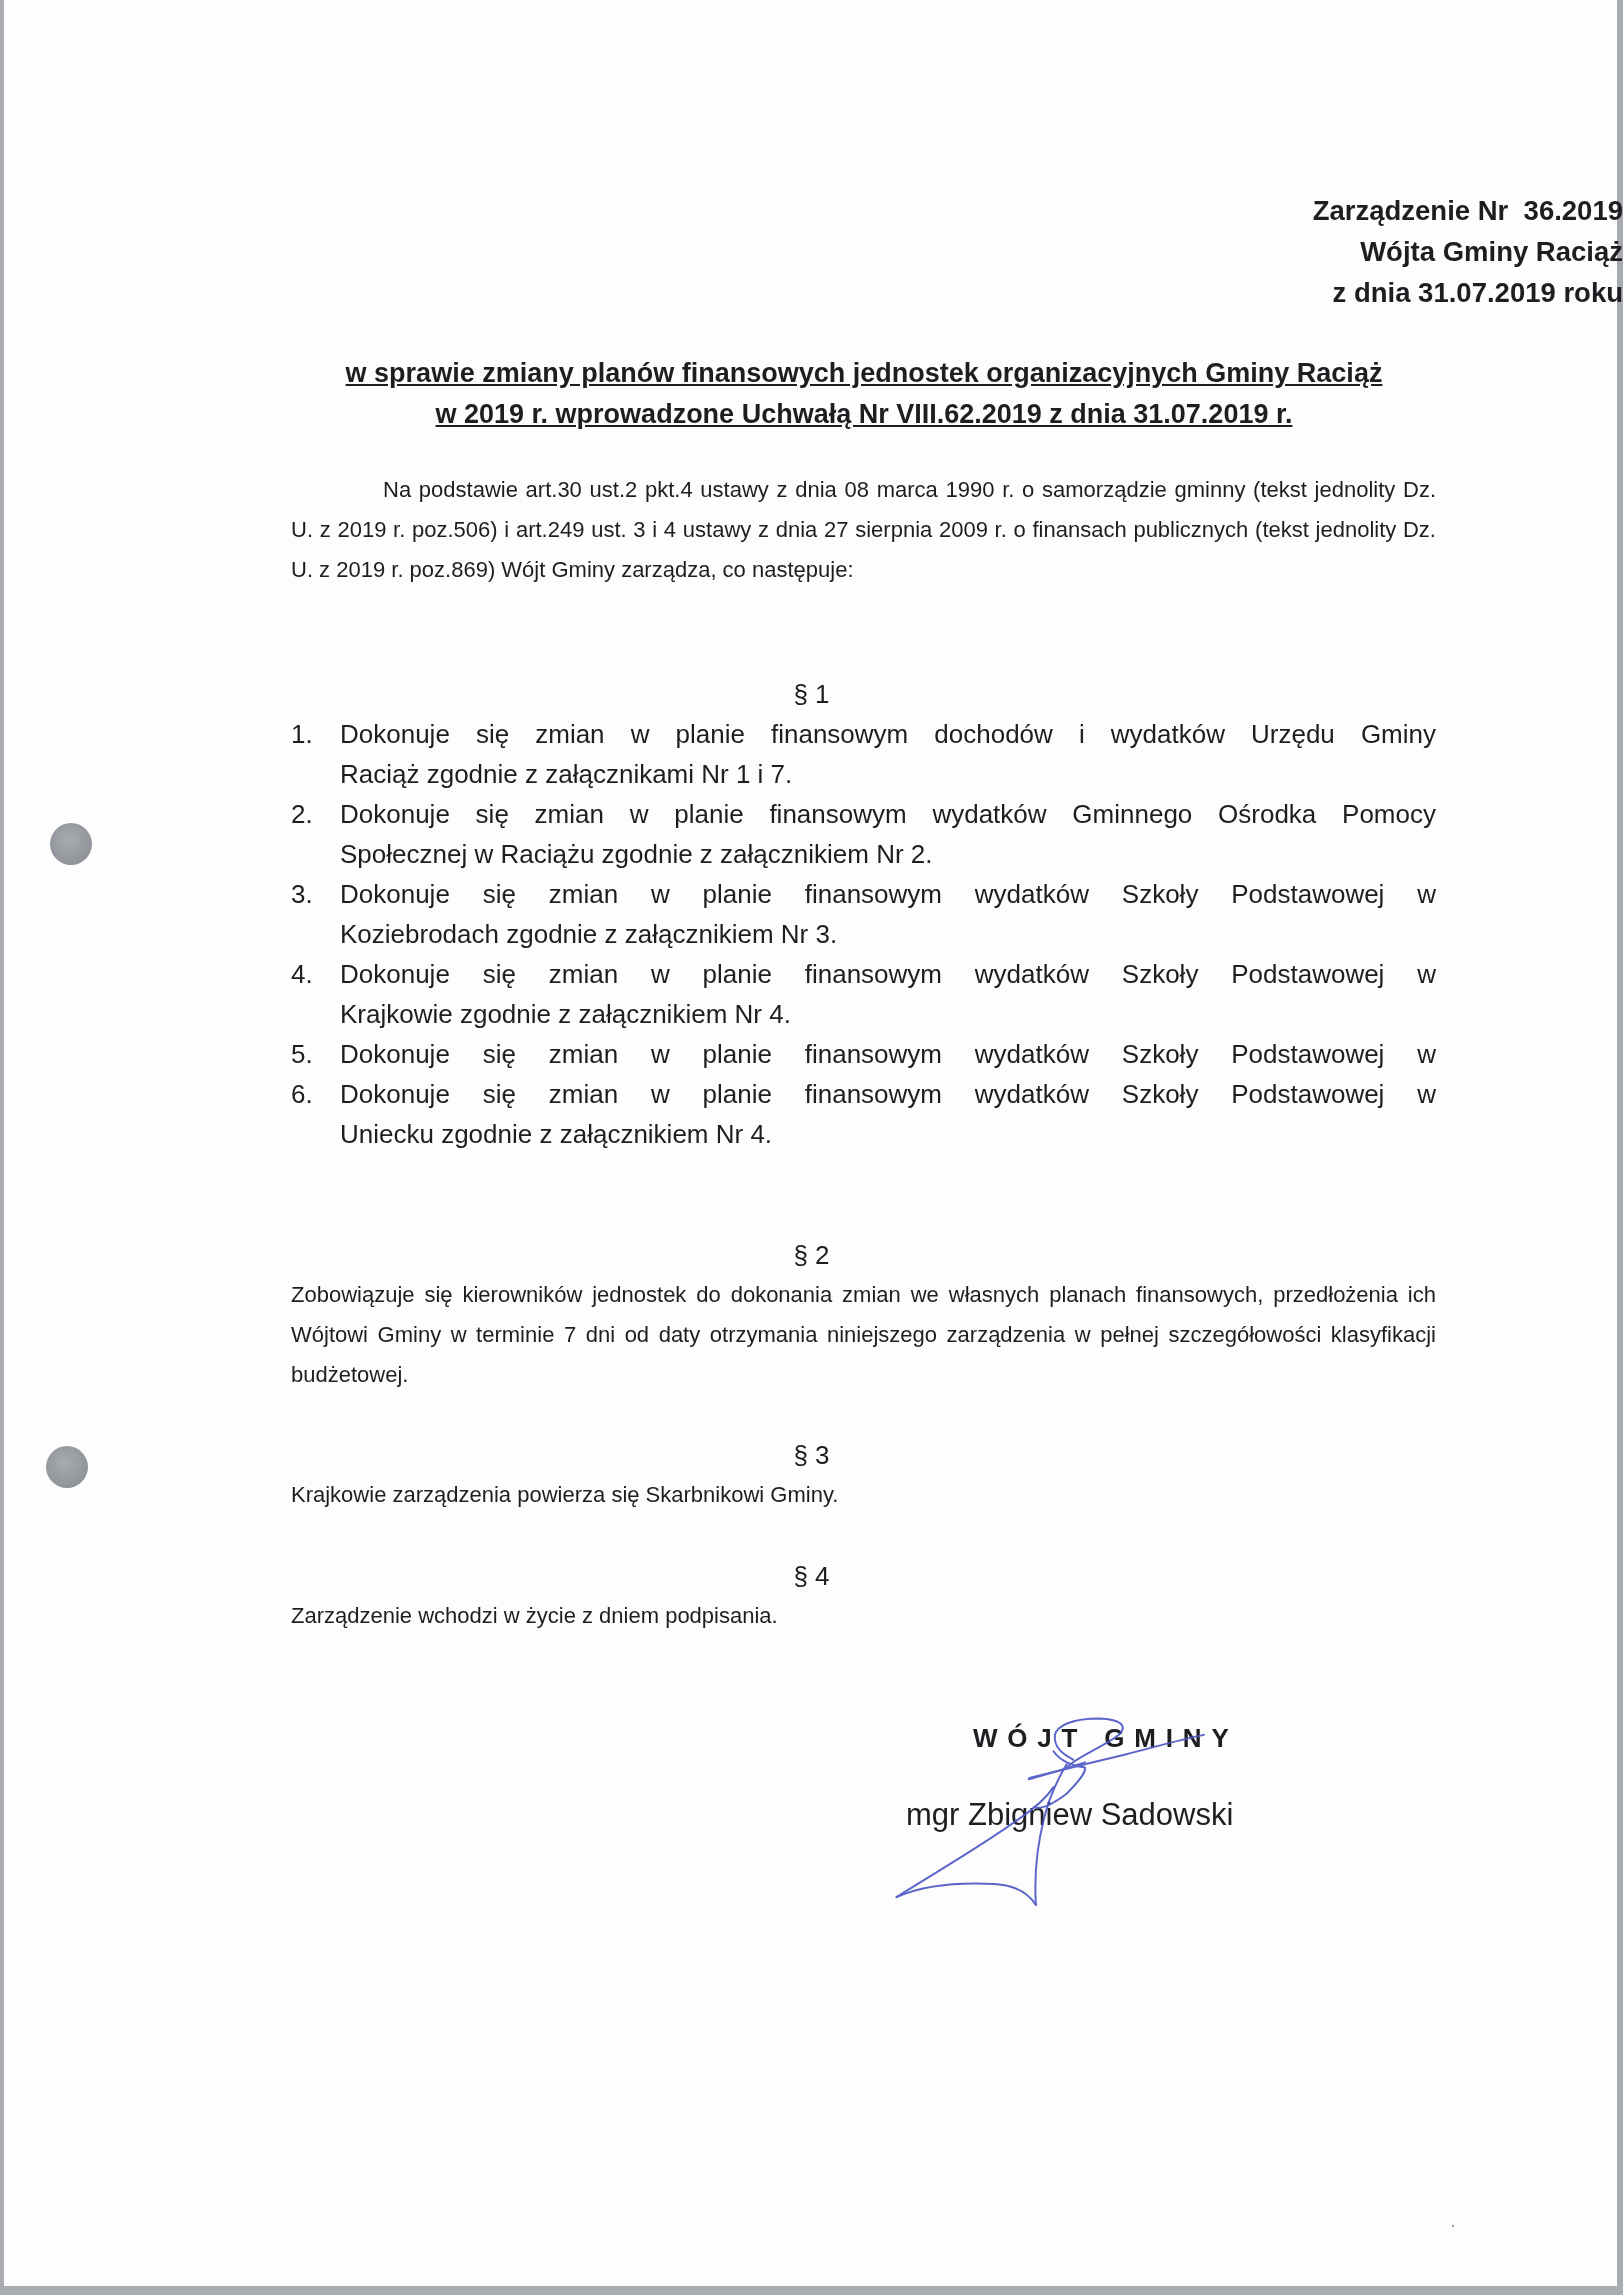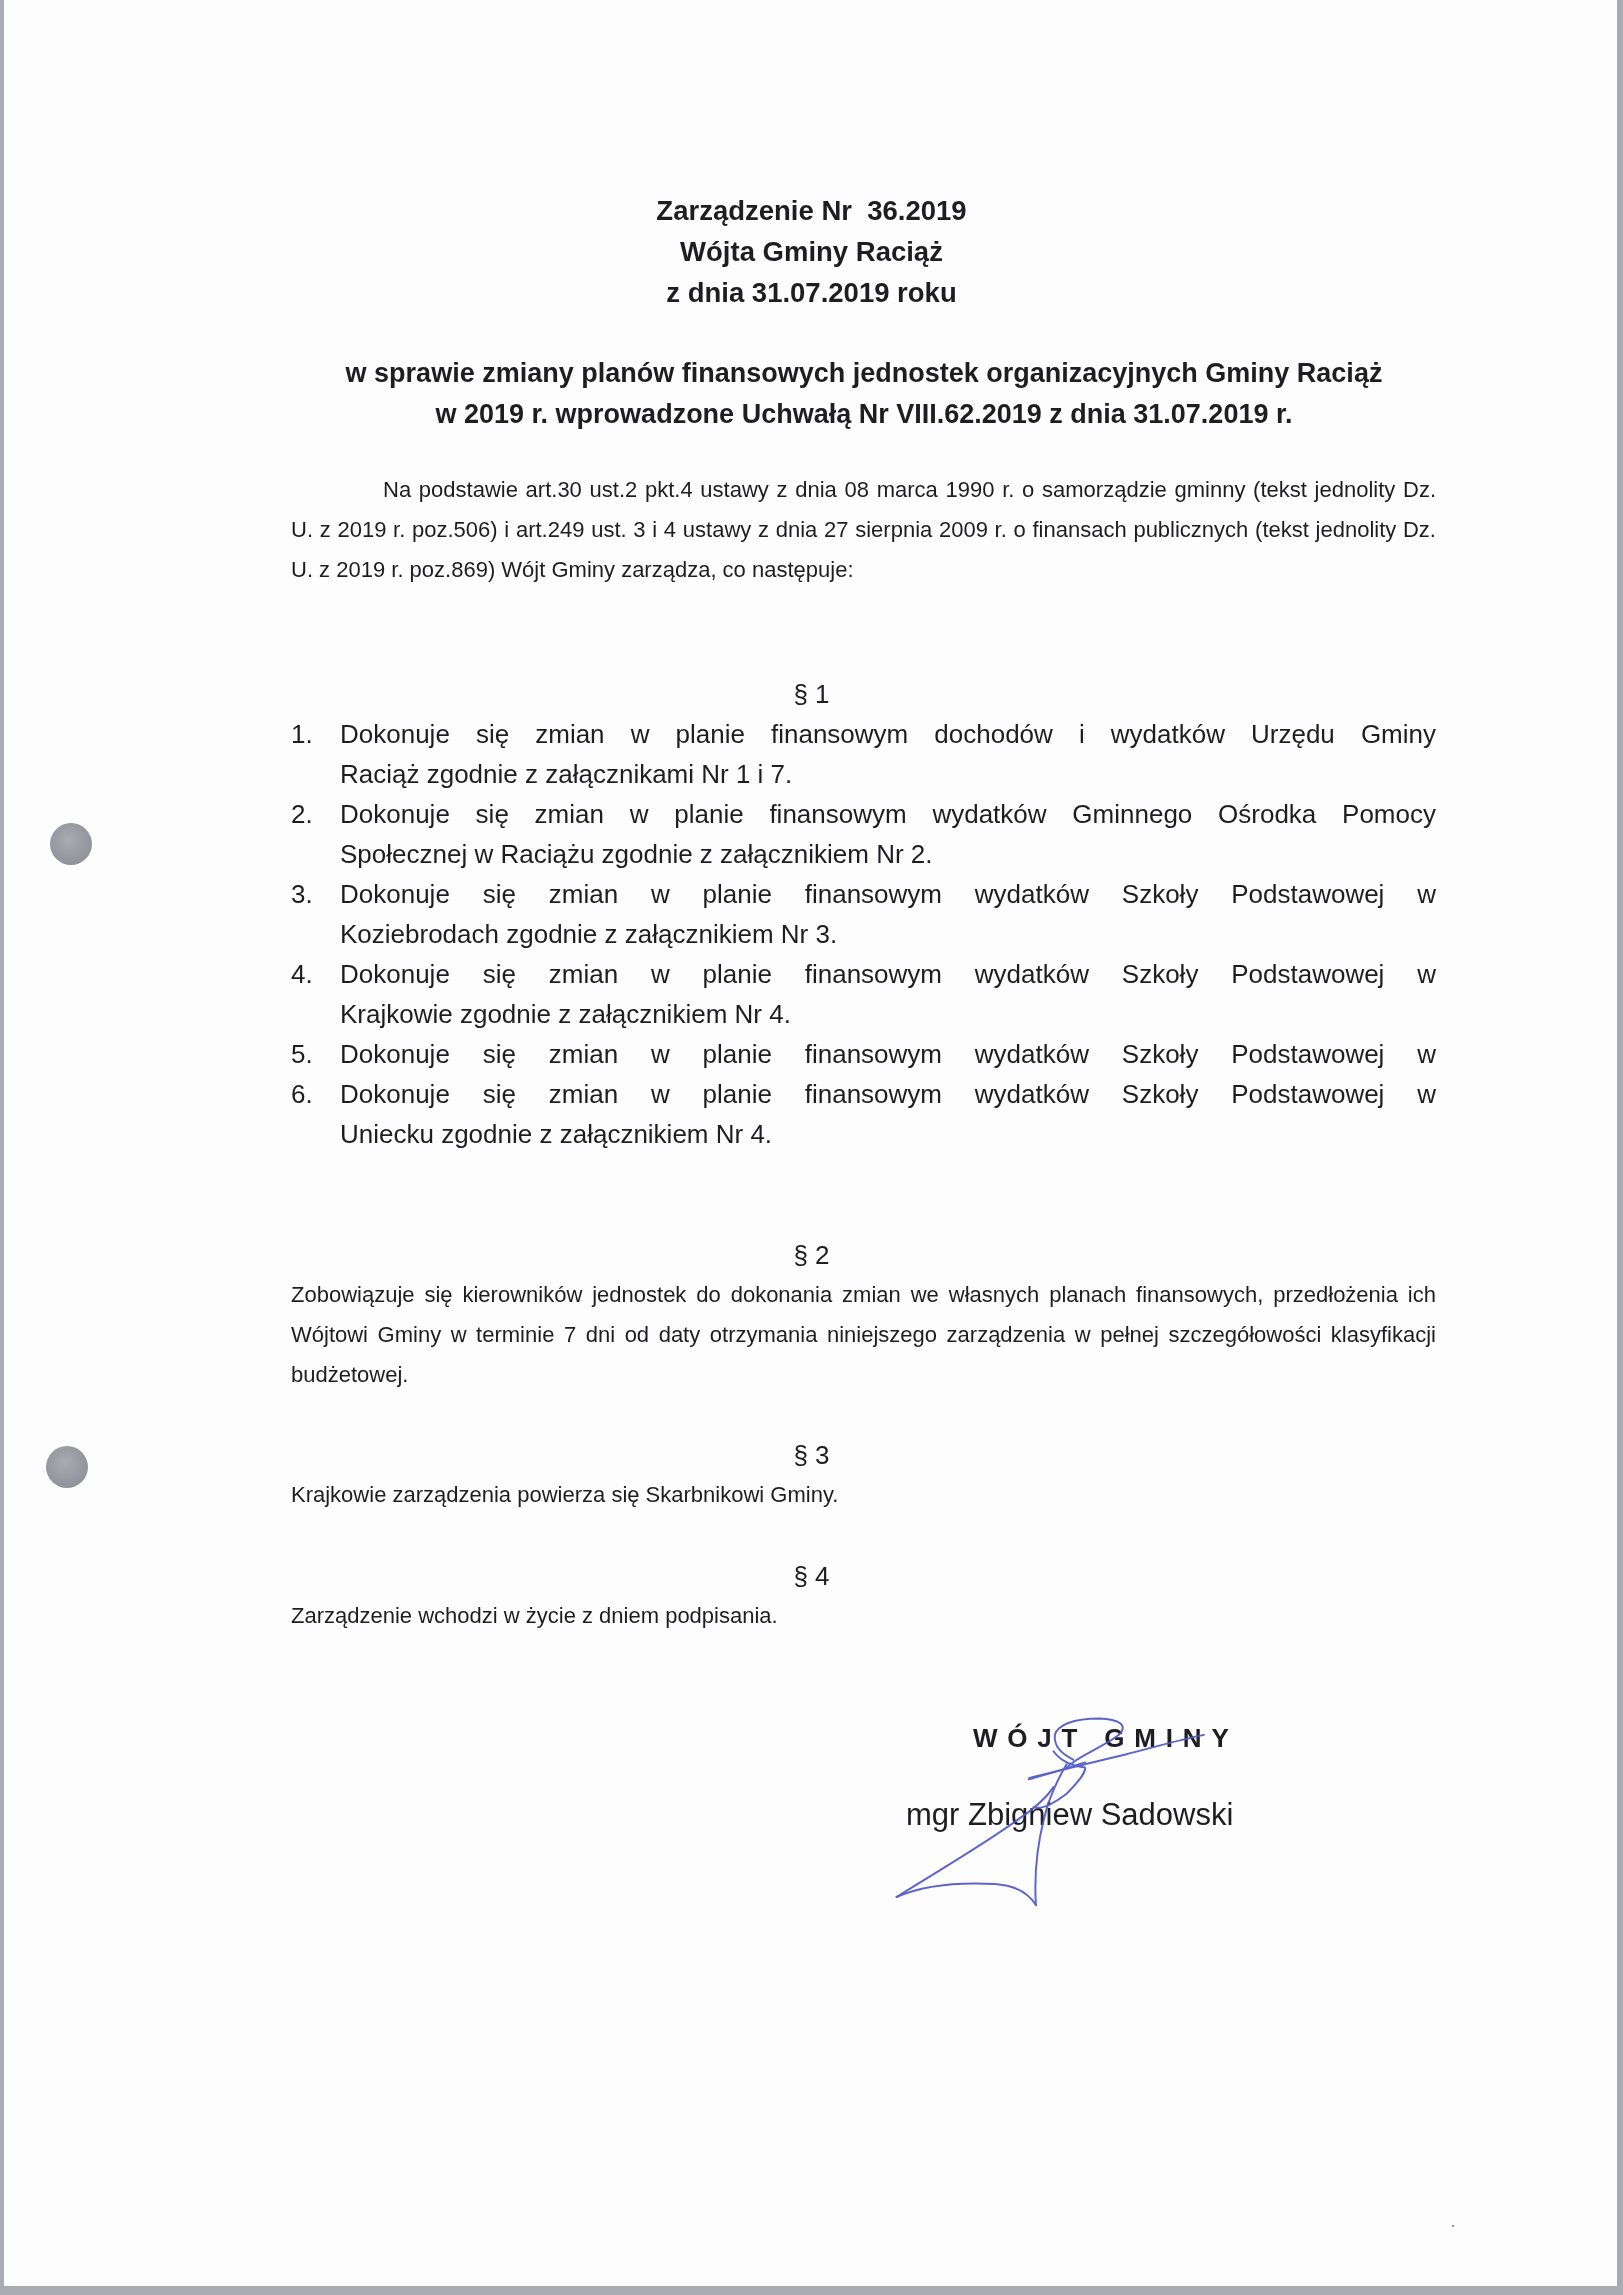--- a/index.html
+++ b/index.html
@@ -53,39 +53,39 @@
       width: 2px;
       height: 2px;
       background: #777;
       border-radius: 50%;
     }
 
     .header {
       position: absolute;
       left: 0;
       width: 1623px;
-      text-align: center;
+      text-align: right;
       font-weight: bold;
       font-size: 27.5px;
       line-height: 41px;
     }
     .header.title-block { top: 190px; }
     .header .line { display: block; white-space: pre; }
 
     .subject {
       position: absolute;
       left: 288px;
       top: 353px;
       width: 1152px;
       font-weight: bold;
       font-size: 27px;
       line-height: 41px;
       text-align: center;
     }
-    .subject .line { display: block; white-space: pre; }
+    .subject .line { display: block; white-space: pre; text-decoration: underline; }
 
     .body-text {
       position: absolute;
       left: 291px;
       width: 1145px;
       font-size: 22px;
       line-height: 40px;
       text-align: justify;
     }
     .preamble { top: 470px; text-indent: 92px; }

